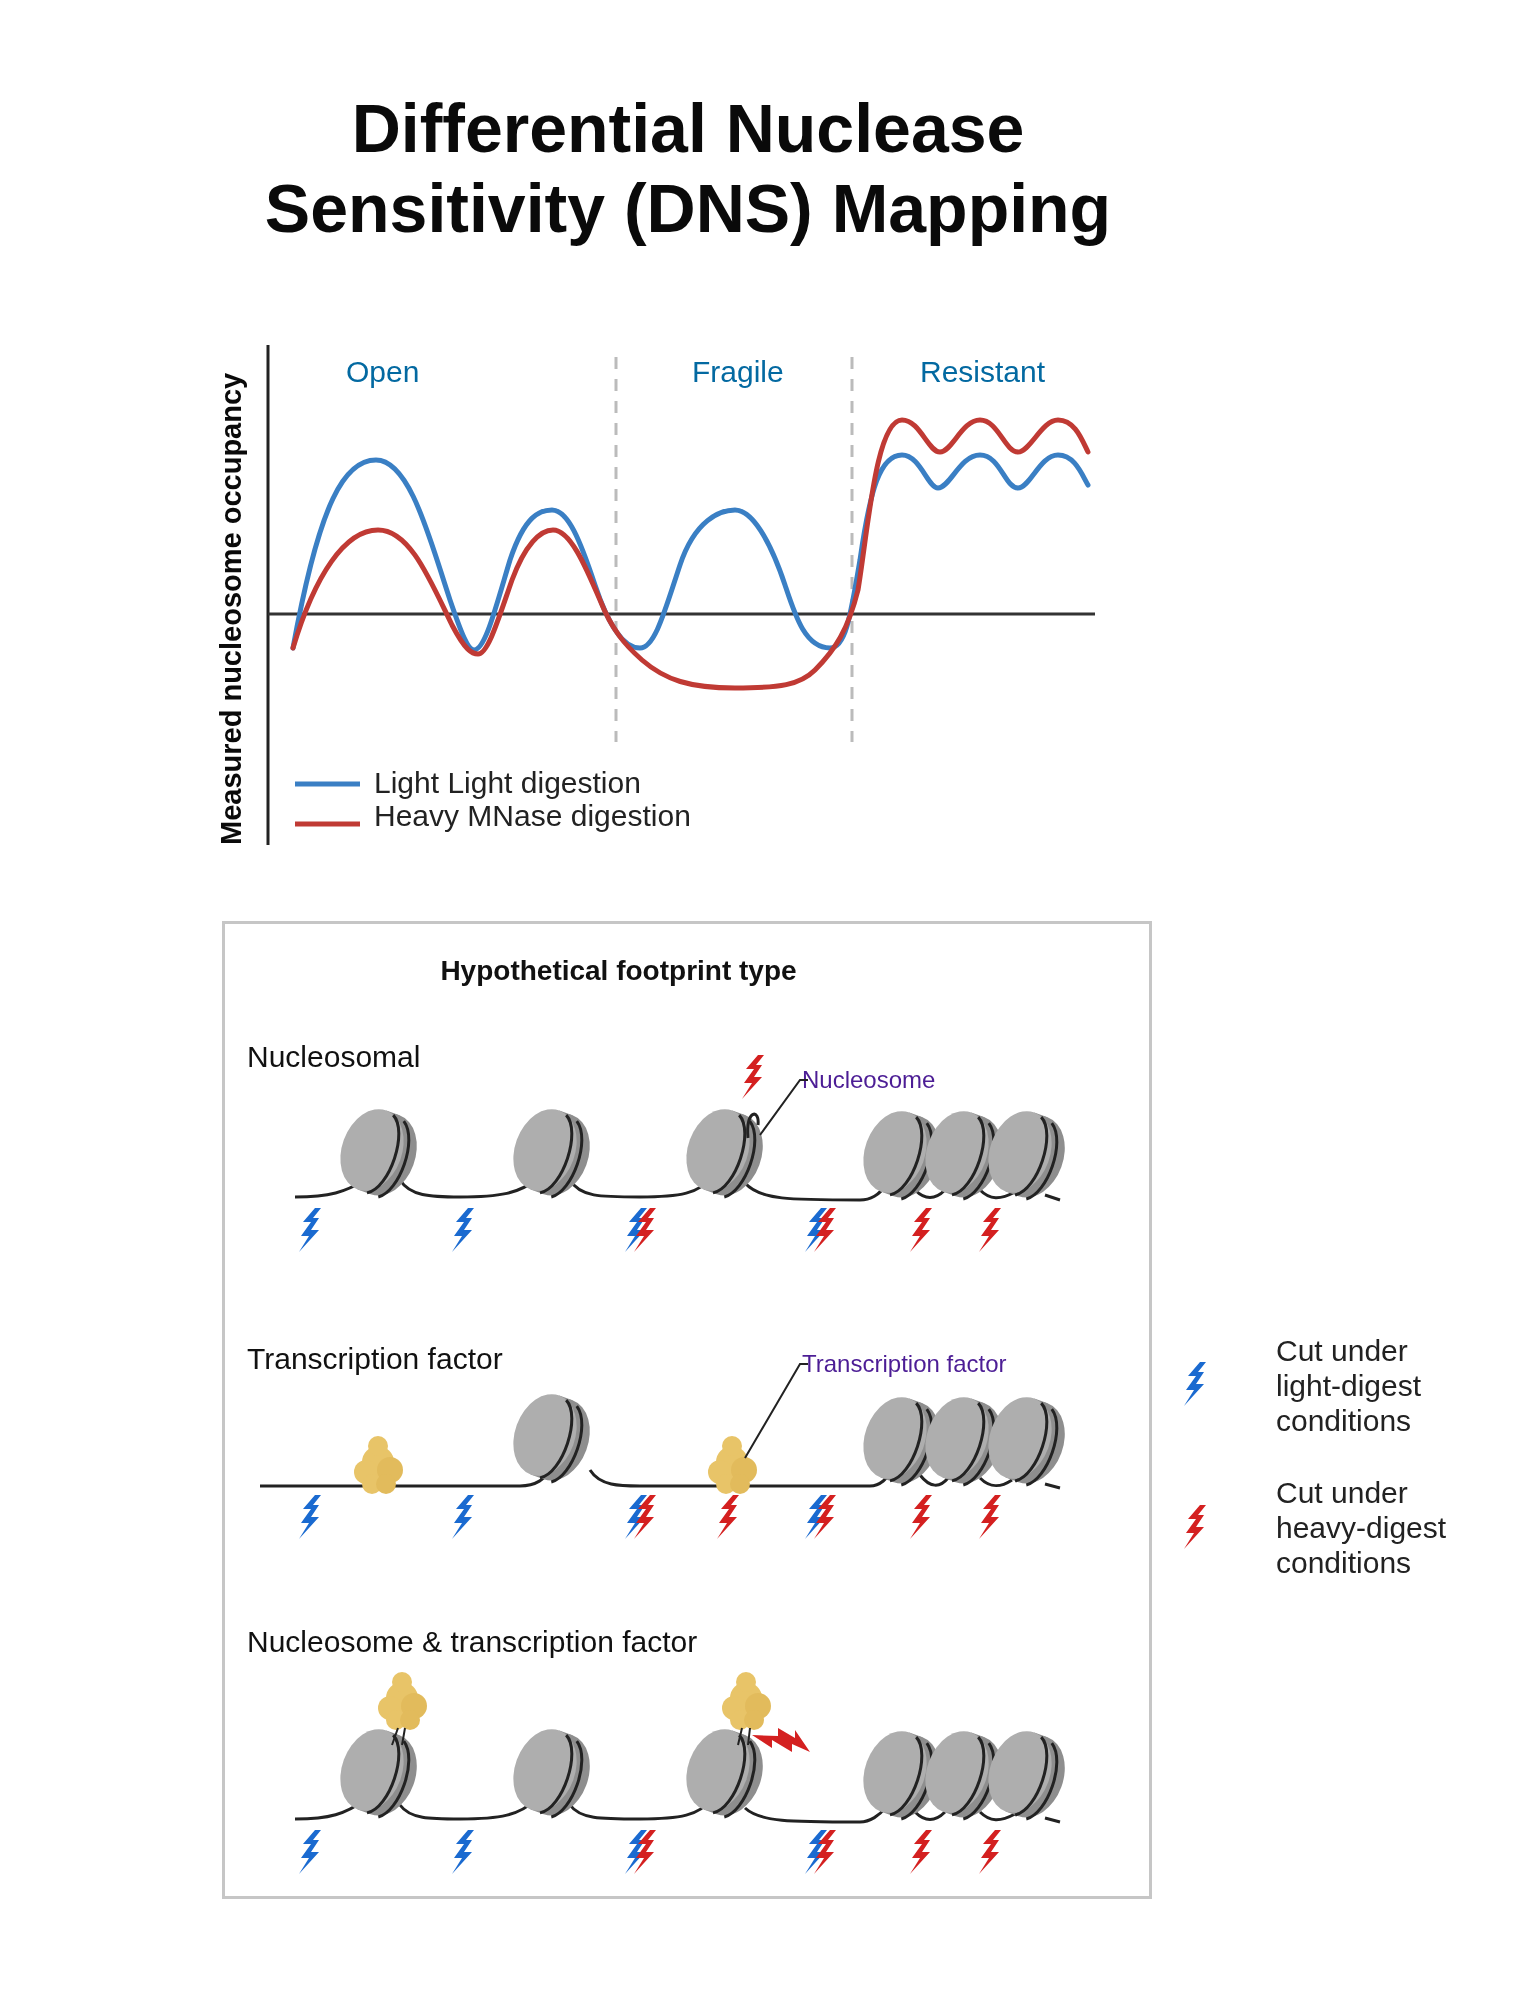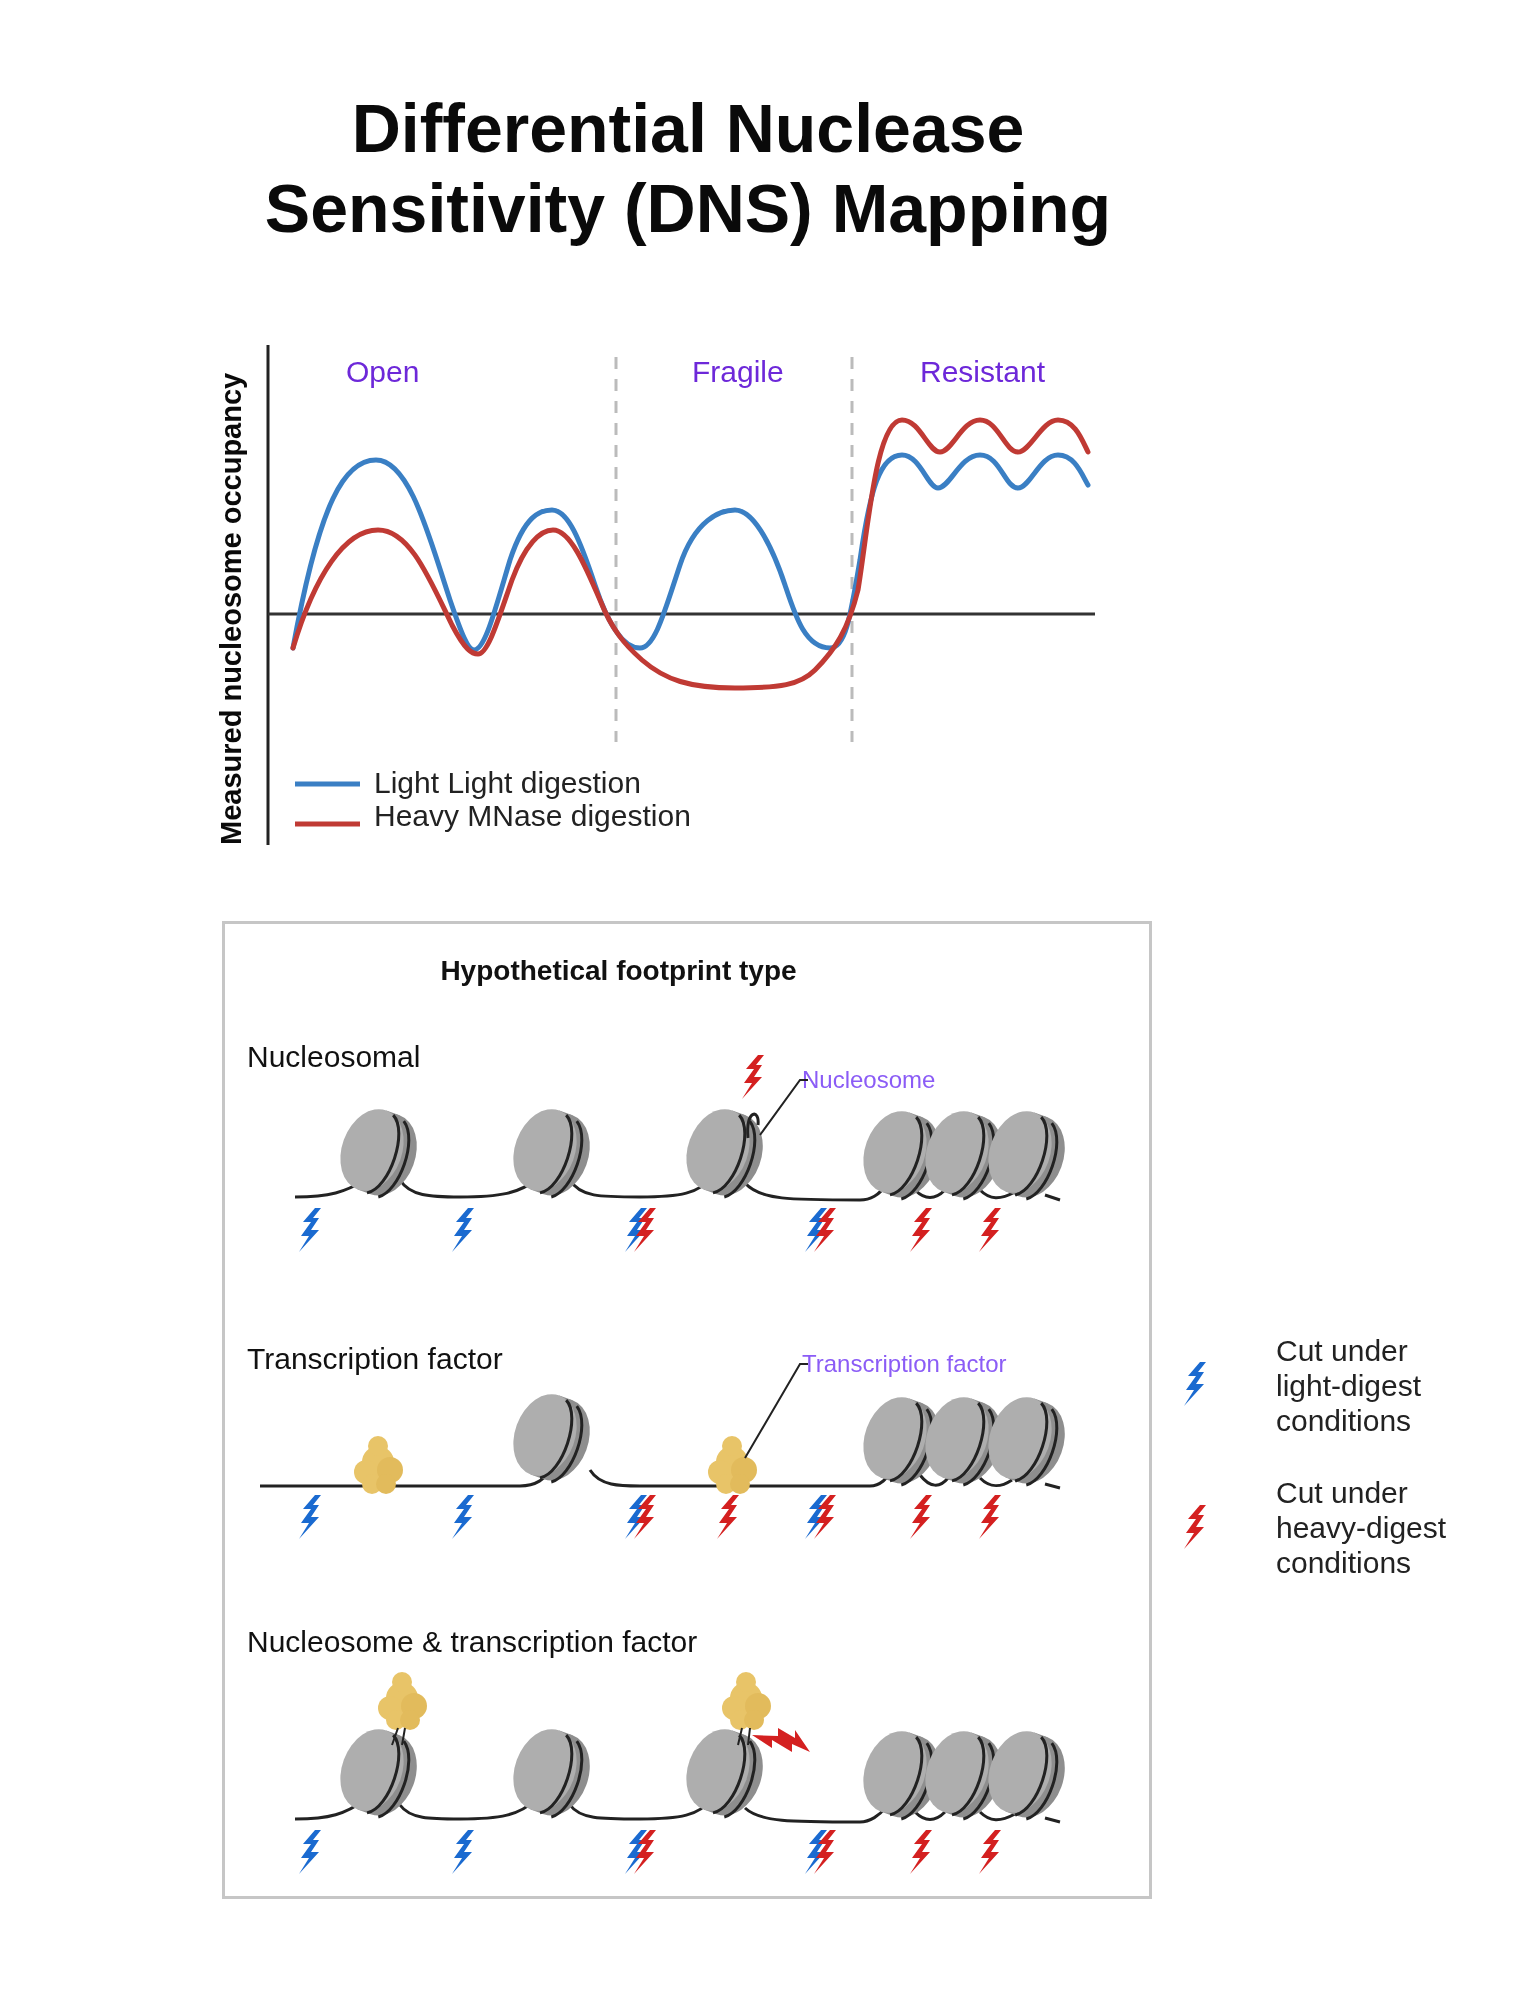--- a/index.html
+++ b/index.html
@@ -2,30 +2,30 @@
 <html><head>
 <meta charset="utf-8">
 <style>
   html, body { margin:0; padding:0; background:#ffffff; }
   body { width:1524px; height:2000px; position:relative; overflow:hidden;
          font-family:"Liberation Sans", "DejaVu Sans", sans-serif; color:#111; }
   .title { position:absolute; left:0; width:1376px; text-align:center;
            font-weight:bold; font-size:68px; line-height:80px; color:#0a0a0a; }
   .t1 { top:88px; }
   .t2 { top:168px; }
-  .region-label { position:absolute; font-size:30px; color:#6d28d9; }
+  .region-label { position:absolute; font-size:30px; color:#0369a1; }
   .ylabel { position:absolute; left:215px; top:845px; transform-origin:0 0; transform:rotate(-90deg);
             font-weight:bold; font-size:29px; white-space:nowrap; color:#0a0a0a; }
   .legend-text { position:absolute; font-size:30px; color:#222; }
   .box { position:absolute; left:222px; top:921px; width:930px; height:978px;
          border:3px solid #c6c6c6; box-sizing:border-box; }
   .box-title { position:absolute; left:222px; width:793px; top:955px; text-align:center;
                font-weight:bold; font-size:28px; color:#111; }
   .row-label { position:absolute; font-size:30px; color:#111; }
-  .callout { position:absolute; font-size:24px; color:#8b5cf6; }
+  .callout { position:absolute; font-size:24px; color:#4c1d95; }
   .key-text { position:absolute; font-size:30px; line-height:35px; color:#222;margin-left:36px; }
   svg { position:absolute; left:0; top:0; overflow:visible; }
 </style>
 </head>
 <body>
 
 <div class="title t1">Differential Nuclease</div>
 <div class="title t2">Sensitivity (DNS) Mapping</div>
 
 <div>

